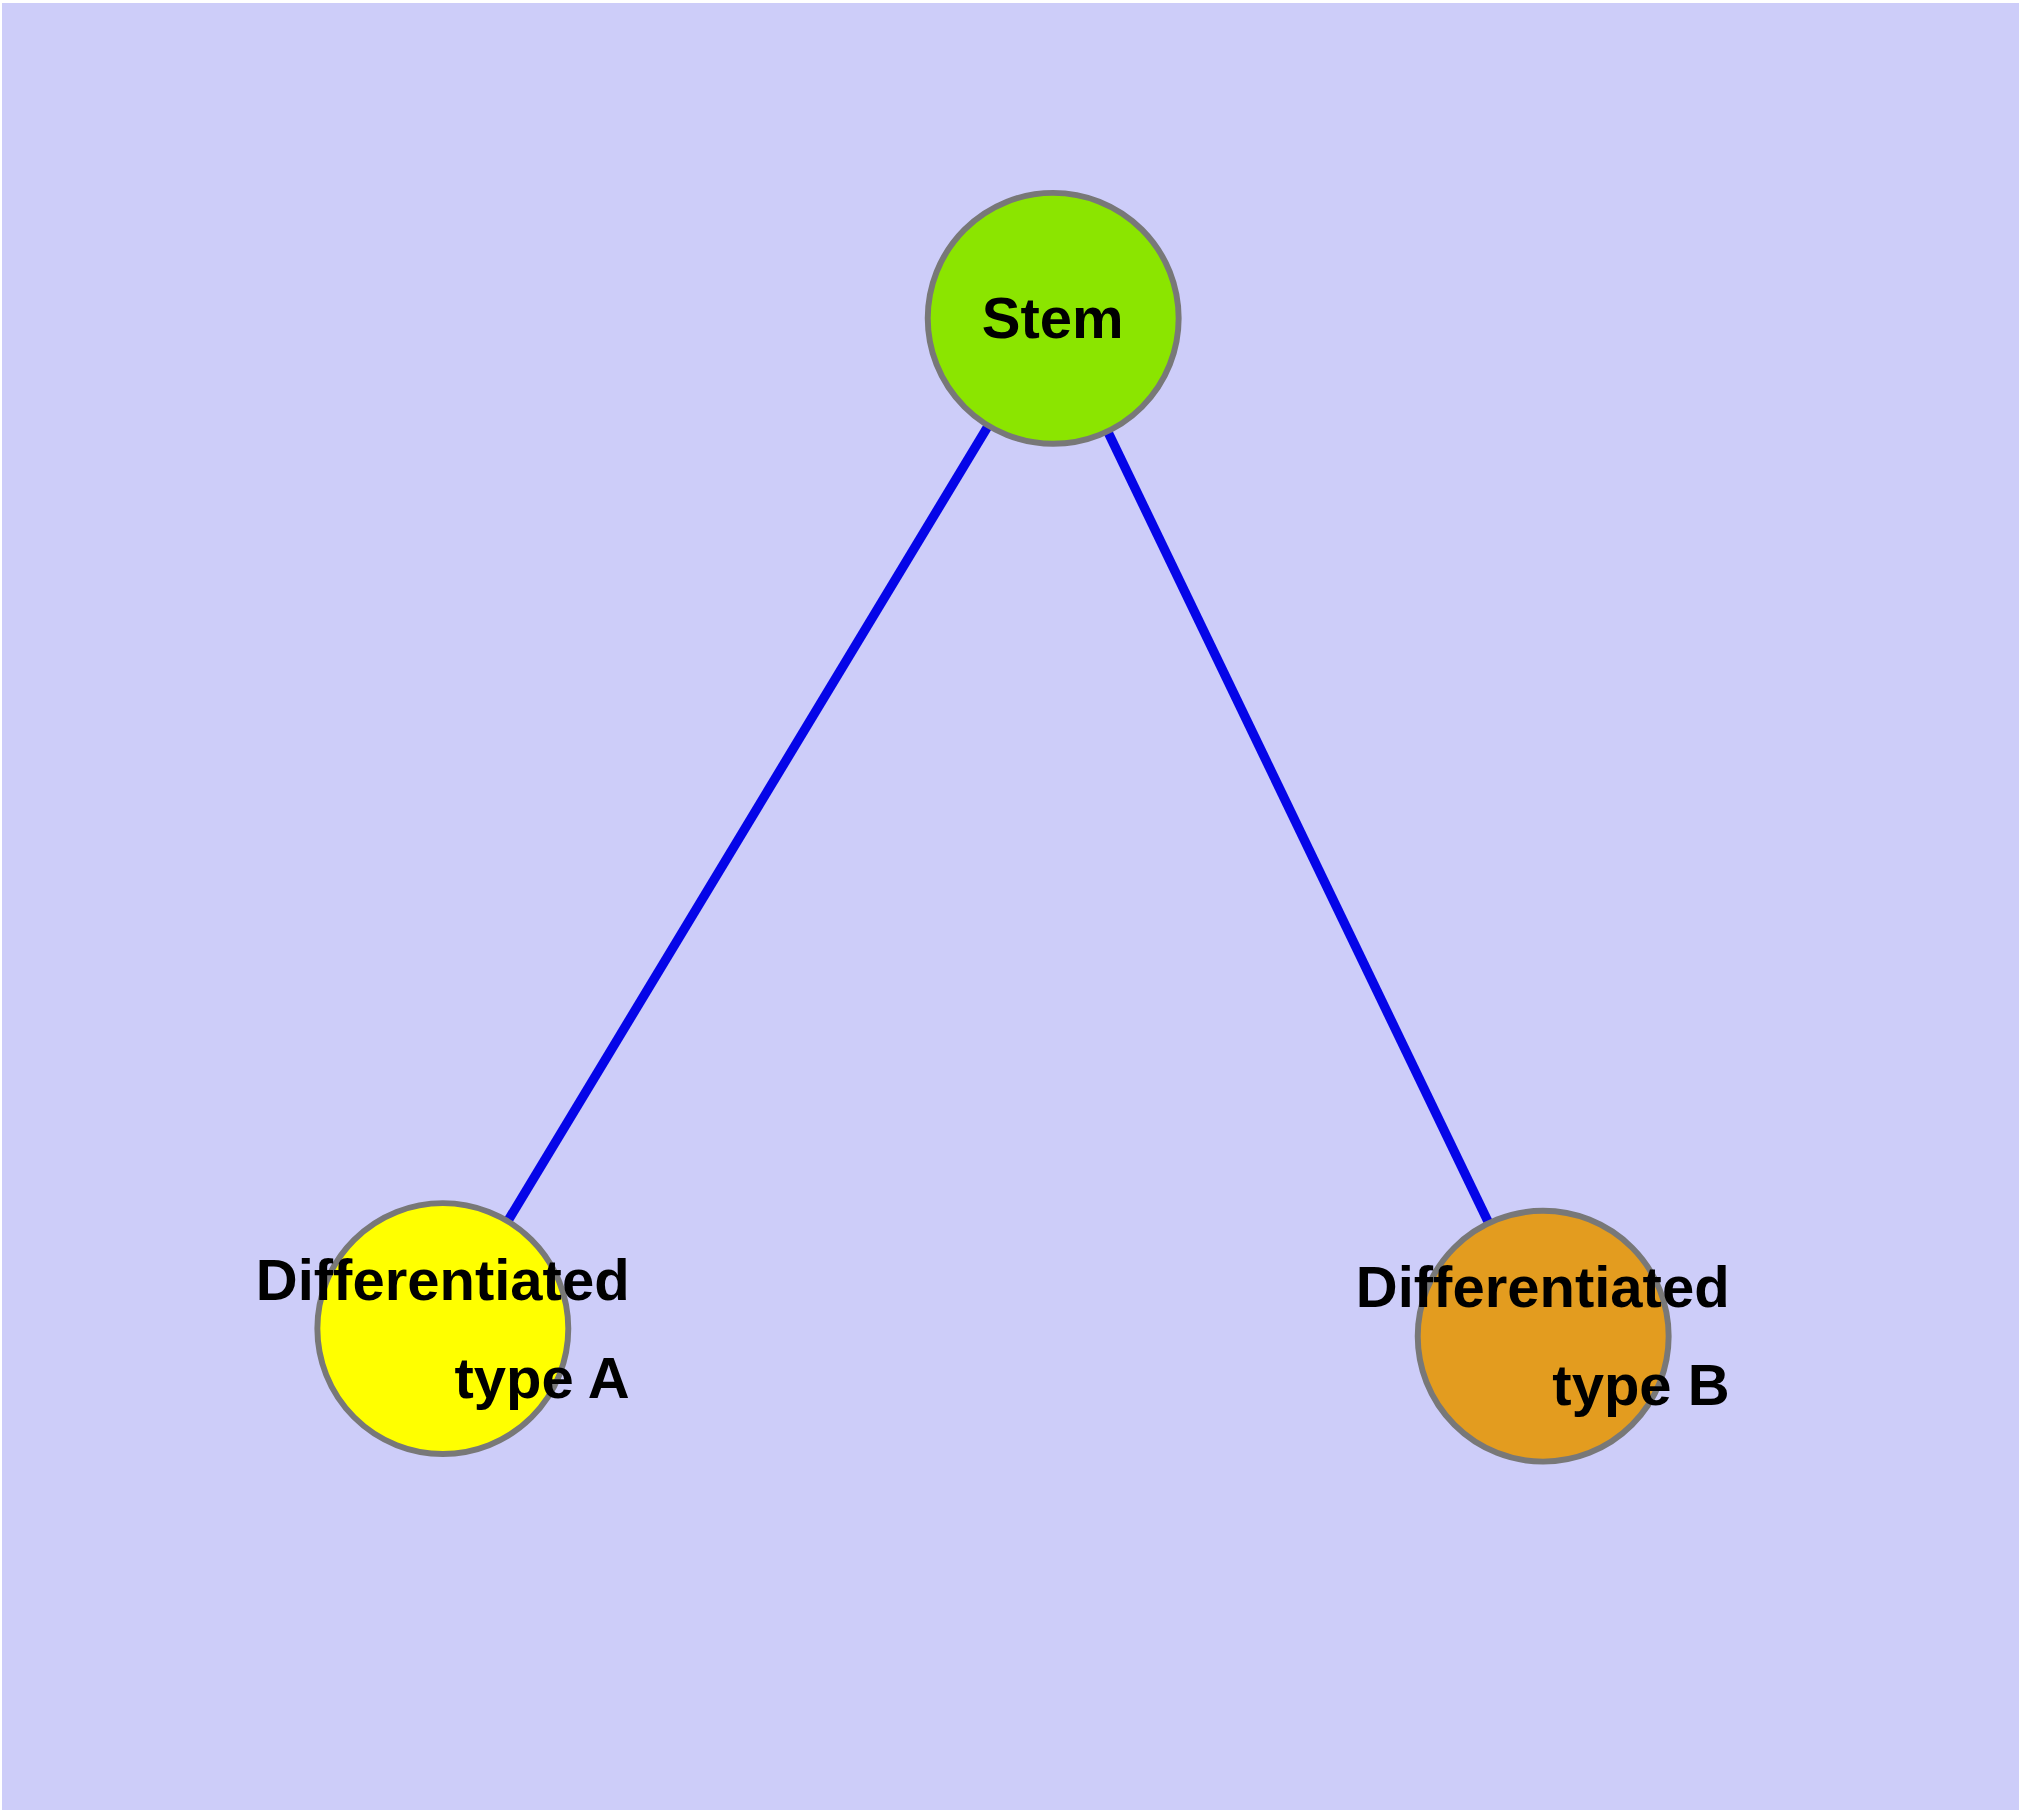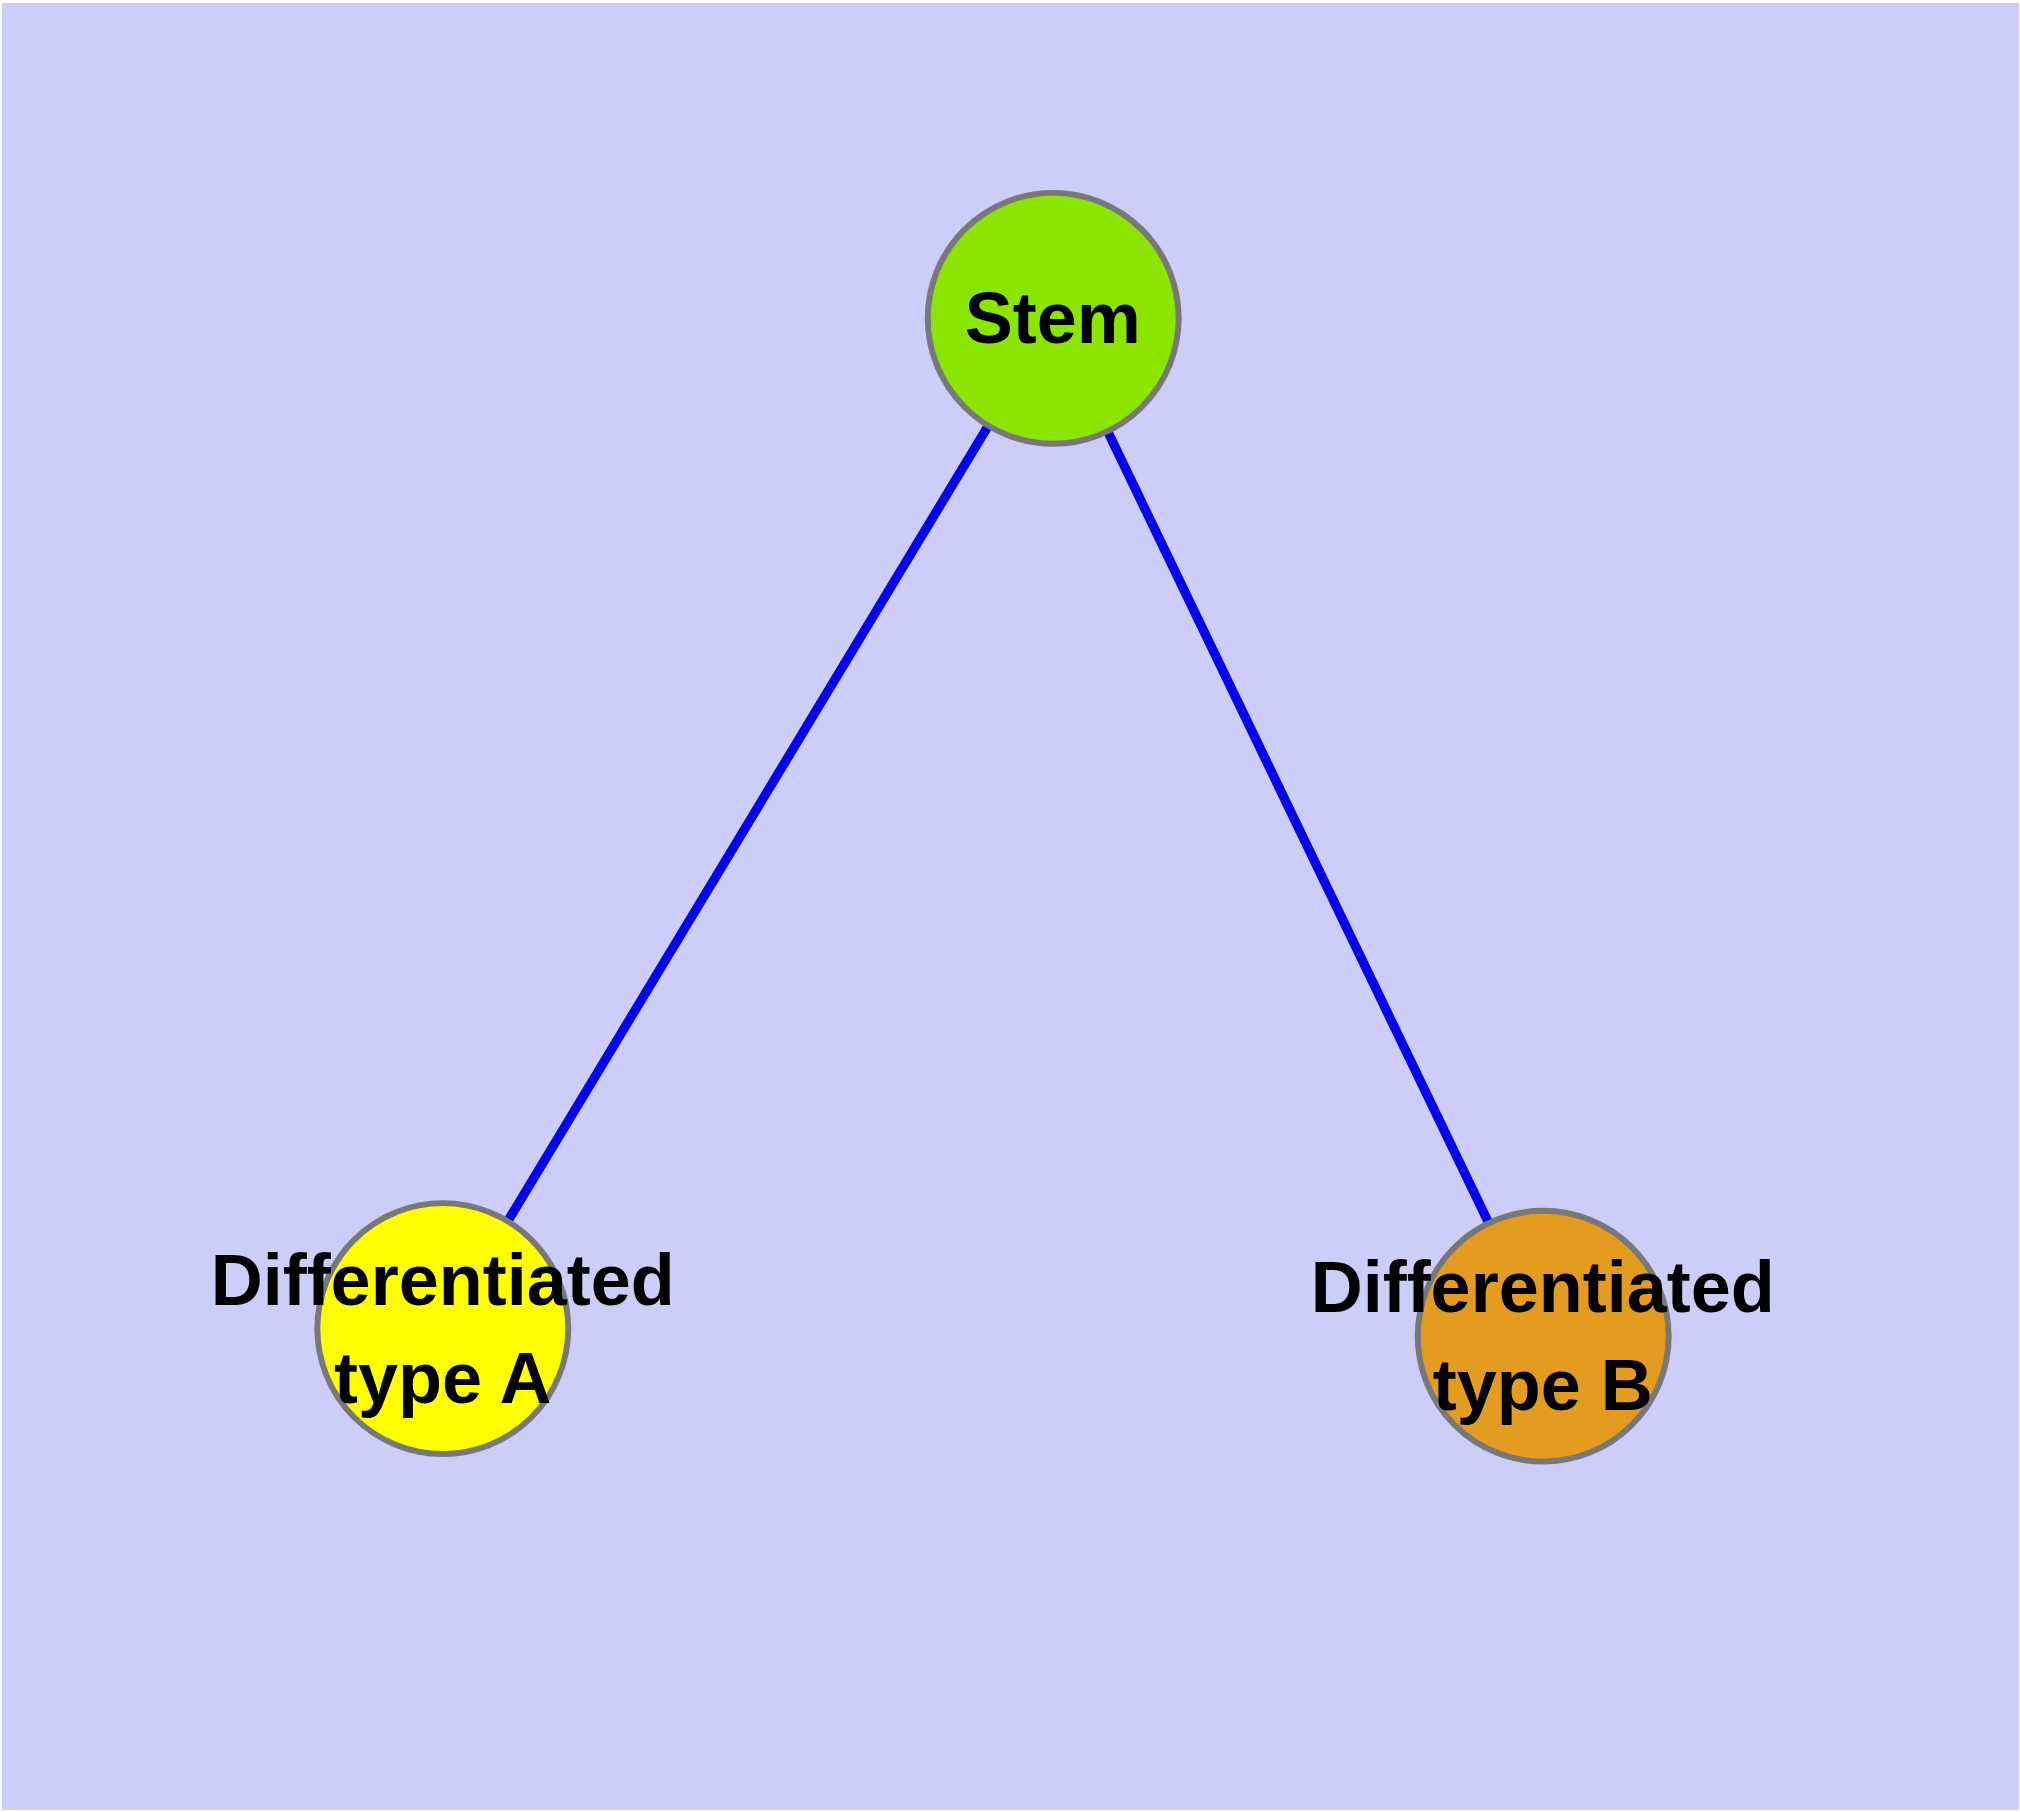--- a/index.html
+++ b/index.html
@@ -29,24 +29,24 @@
   .labels-layer {
     position: absolute;
     left: 0; top: 0;
     width: 100%;
     height: 100%;
     pointer-events: none;
   }
   .node-label {
     position: absolute;
     transform: translate(-50%, -50%);
-    font-size: 72px;
+    font-size: 58px;
     font-weight: bold;
     line-height: 98px;
-    text-align: center;
+    text-align: right;
     white-space: pre-line;
     letter-spacing: 0px;
   }
 </style>
 </head>
 <body style="background: rgb(255, 255, 255);">
 
 <div class="stage" style="background: rgb(255, 255, 255);">
   <div class="canvas" style="background: rgb(205, 205, 249);">
     <svg class="graph-svg" viewBox="0 0 2380 2133" preserveAspectRatio="none">

